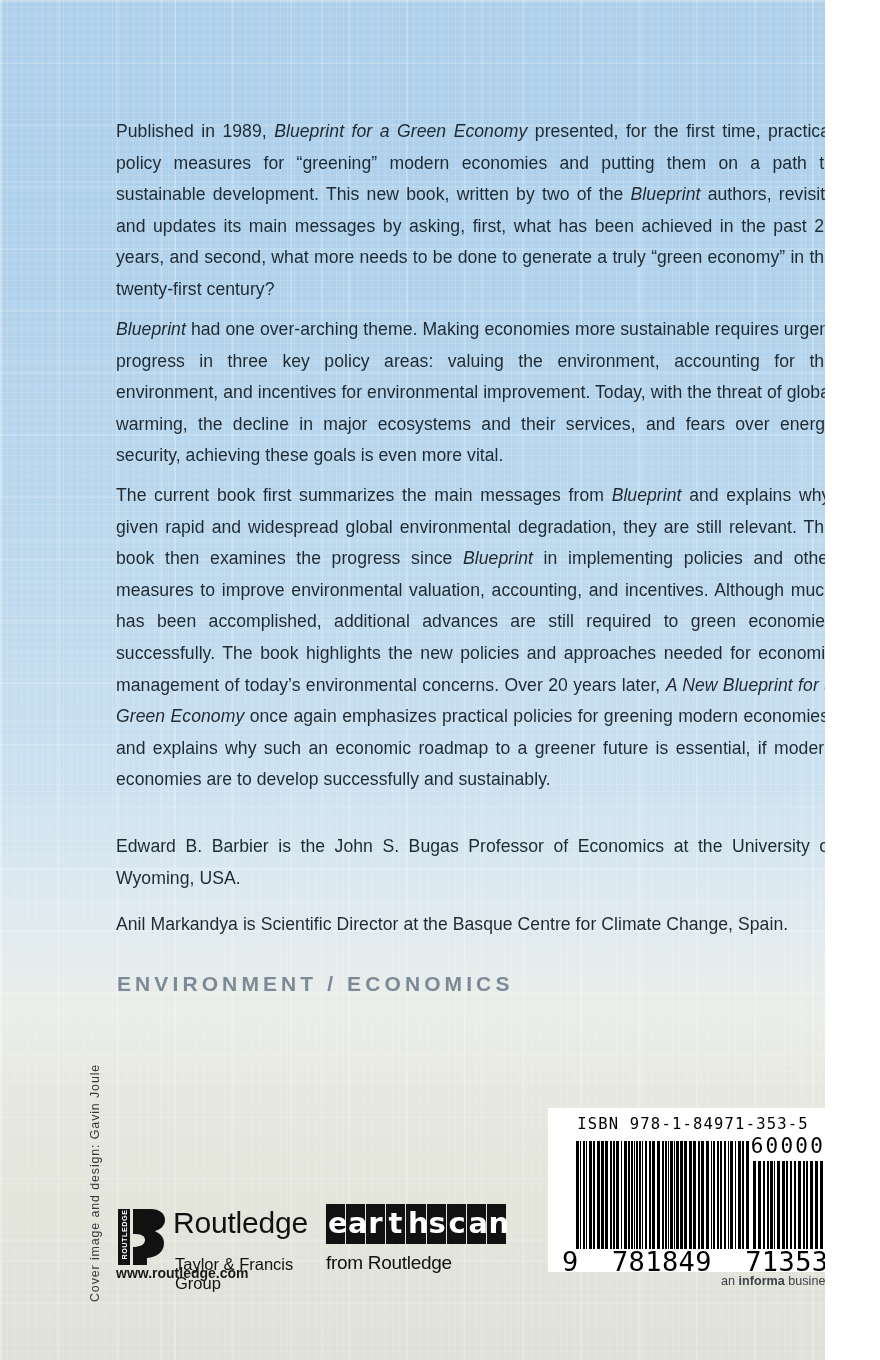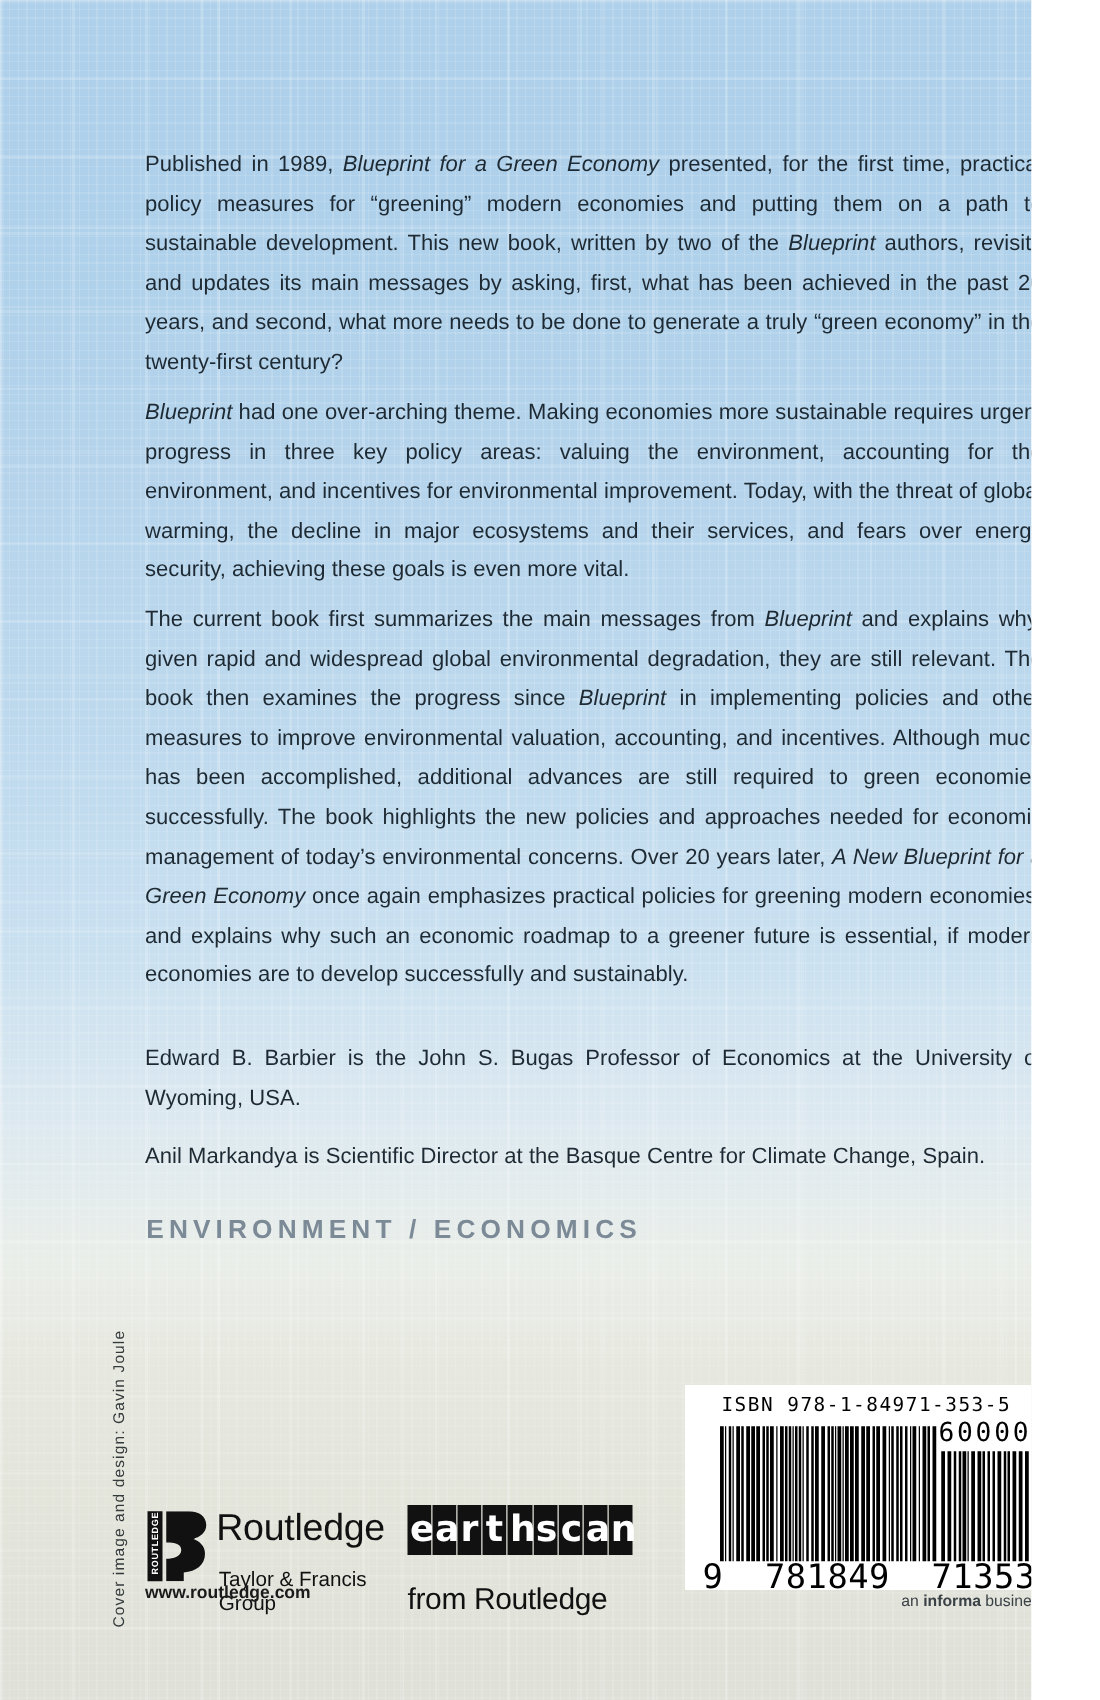--- a/index.html
+++ b/index.html
@@ -240,22 +240,22 @@
     color:#ffffff;
     font-size:29px;
     font-weight:700;
     line-height:34px;
     padding:2px 2px 4px 2px;
     text-align:center;
     min-width:19px;
     font-family:"DejaVu Sans", sans-serif;
   }
   #es-sub {
-    margin-top:22px;
-    font-size:24px;
+    margin-top:8px;
+    font-size:19px;
     color:#111;
     letter-spacing:-0.3px;
   }
 </style>
 </head>
 <body>
 
 <div id="cover">
 
   <div id="texture"></div>

